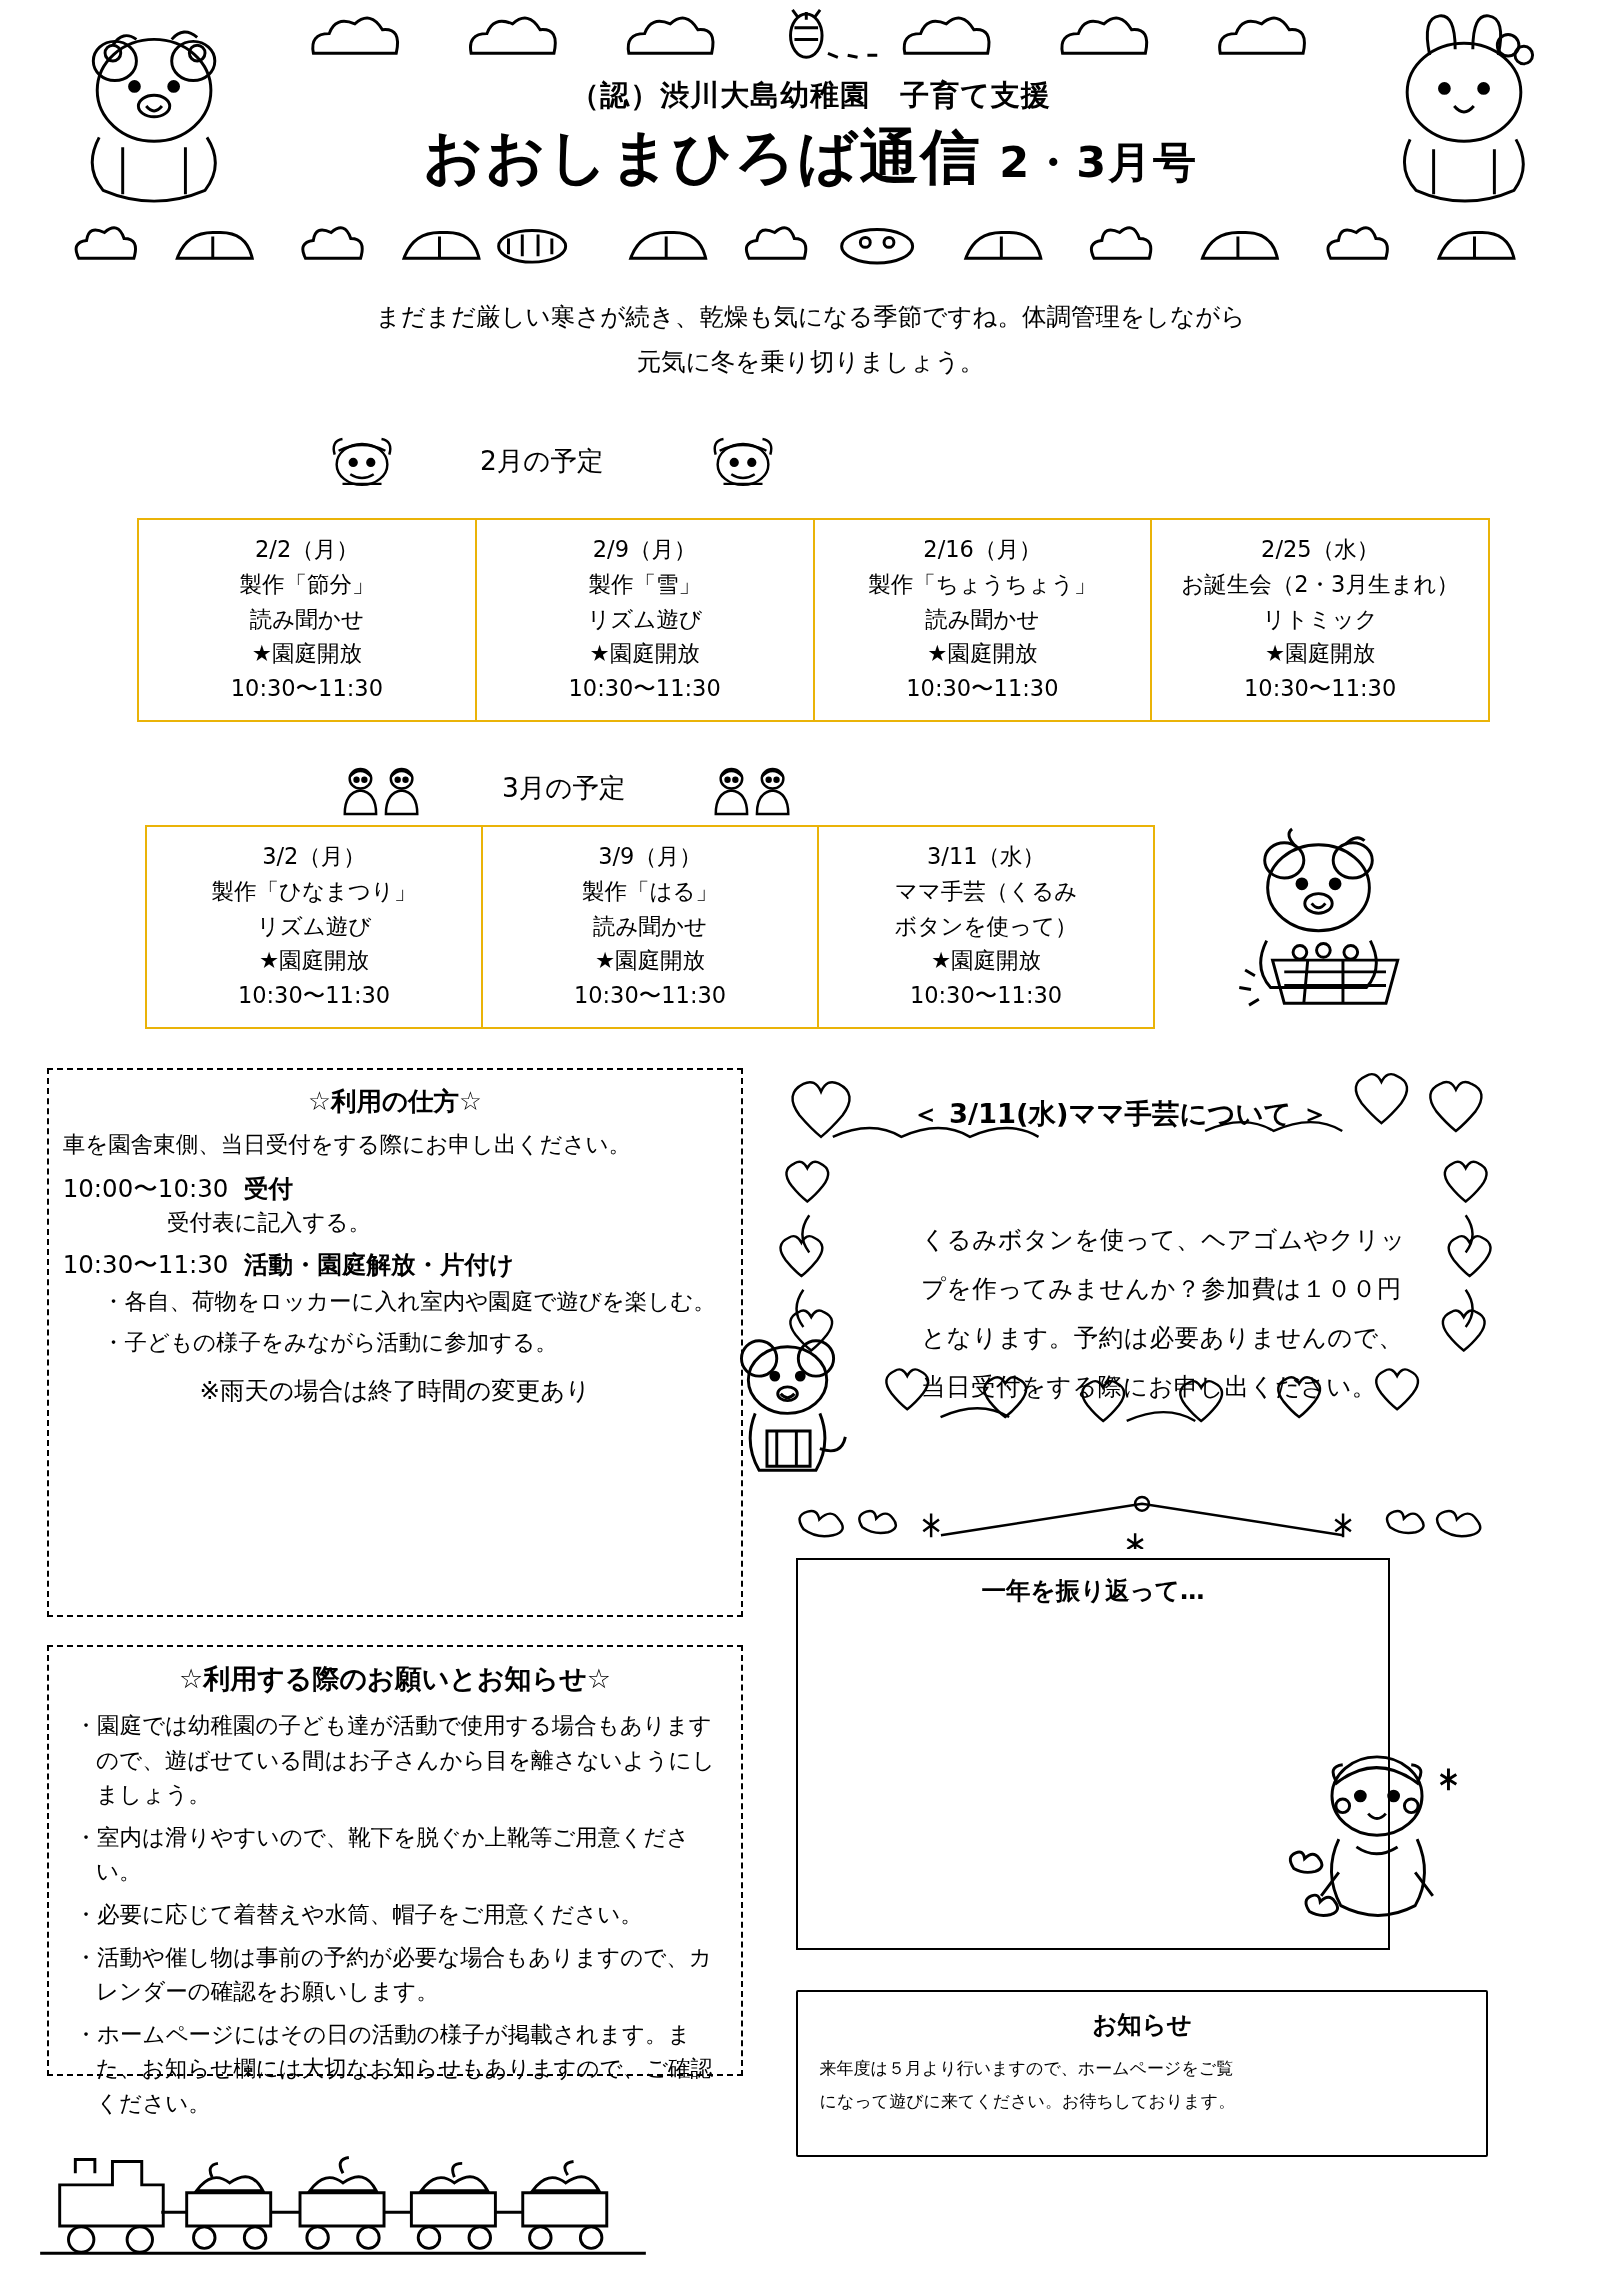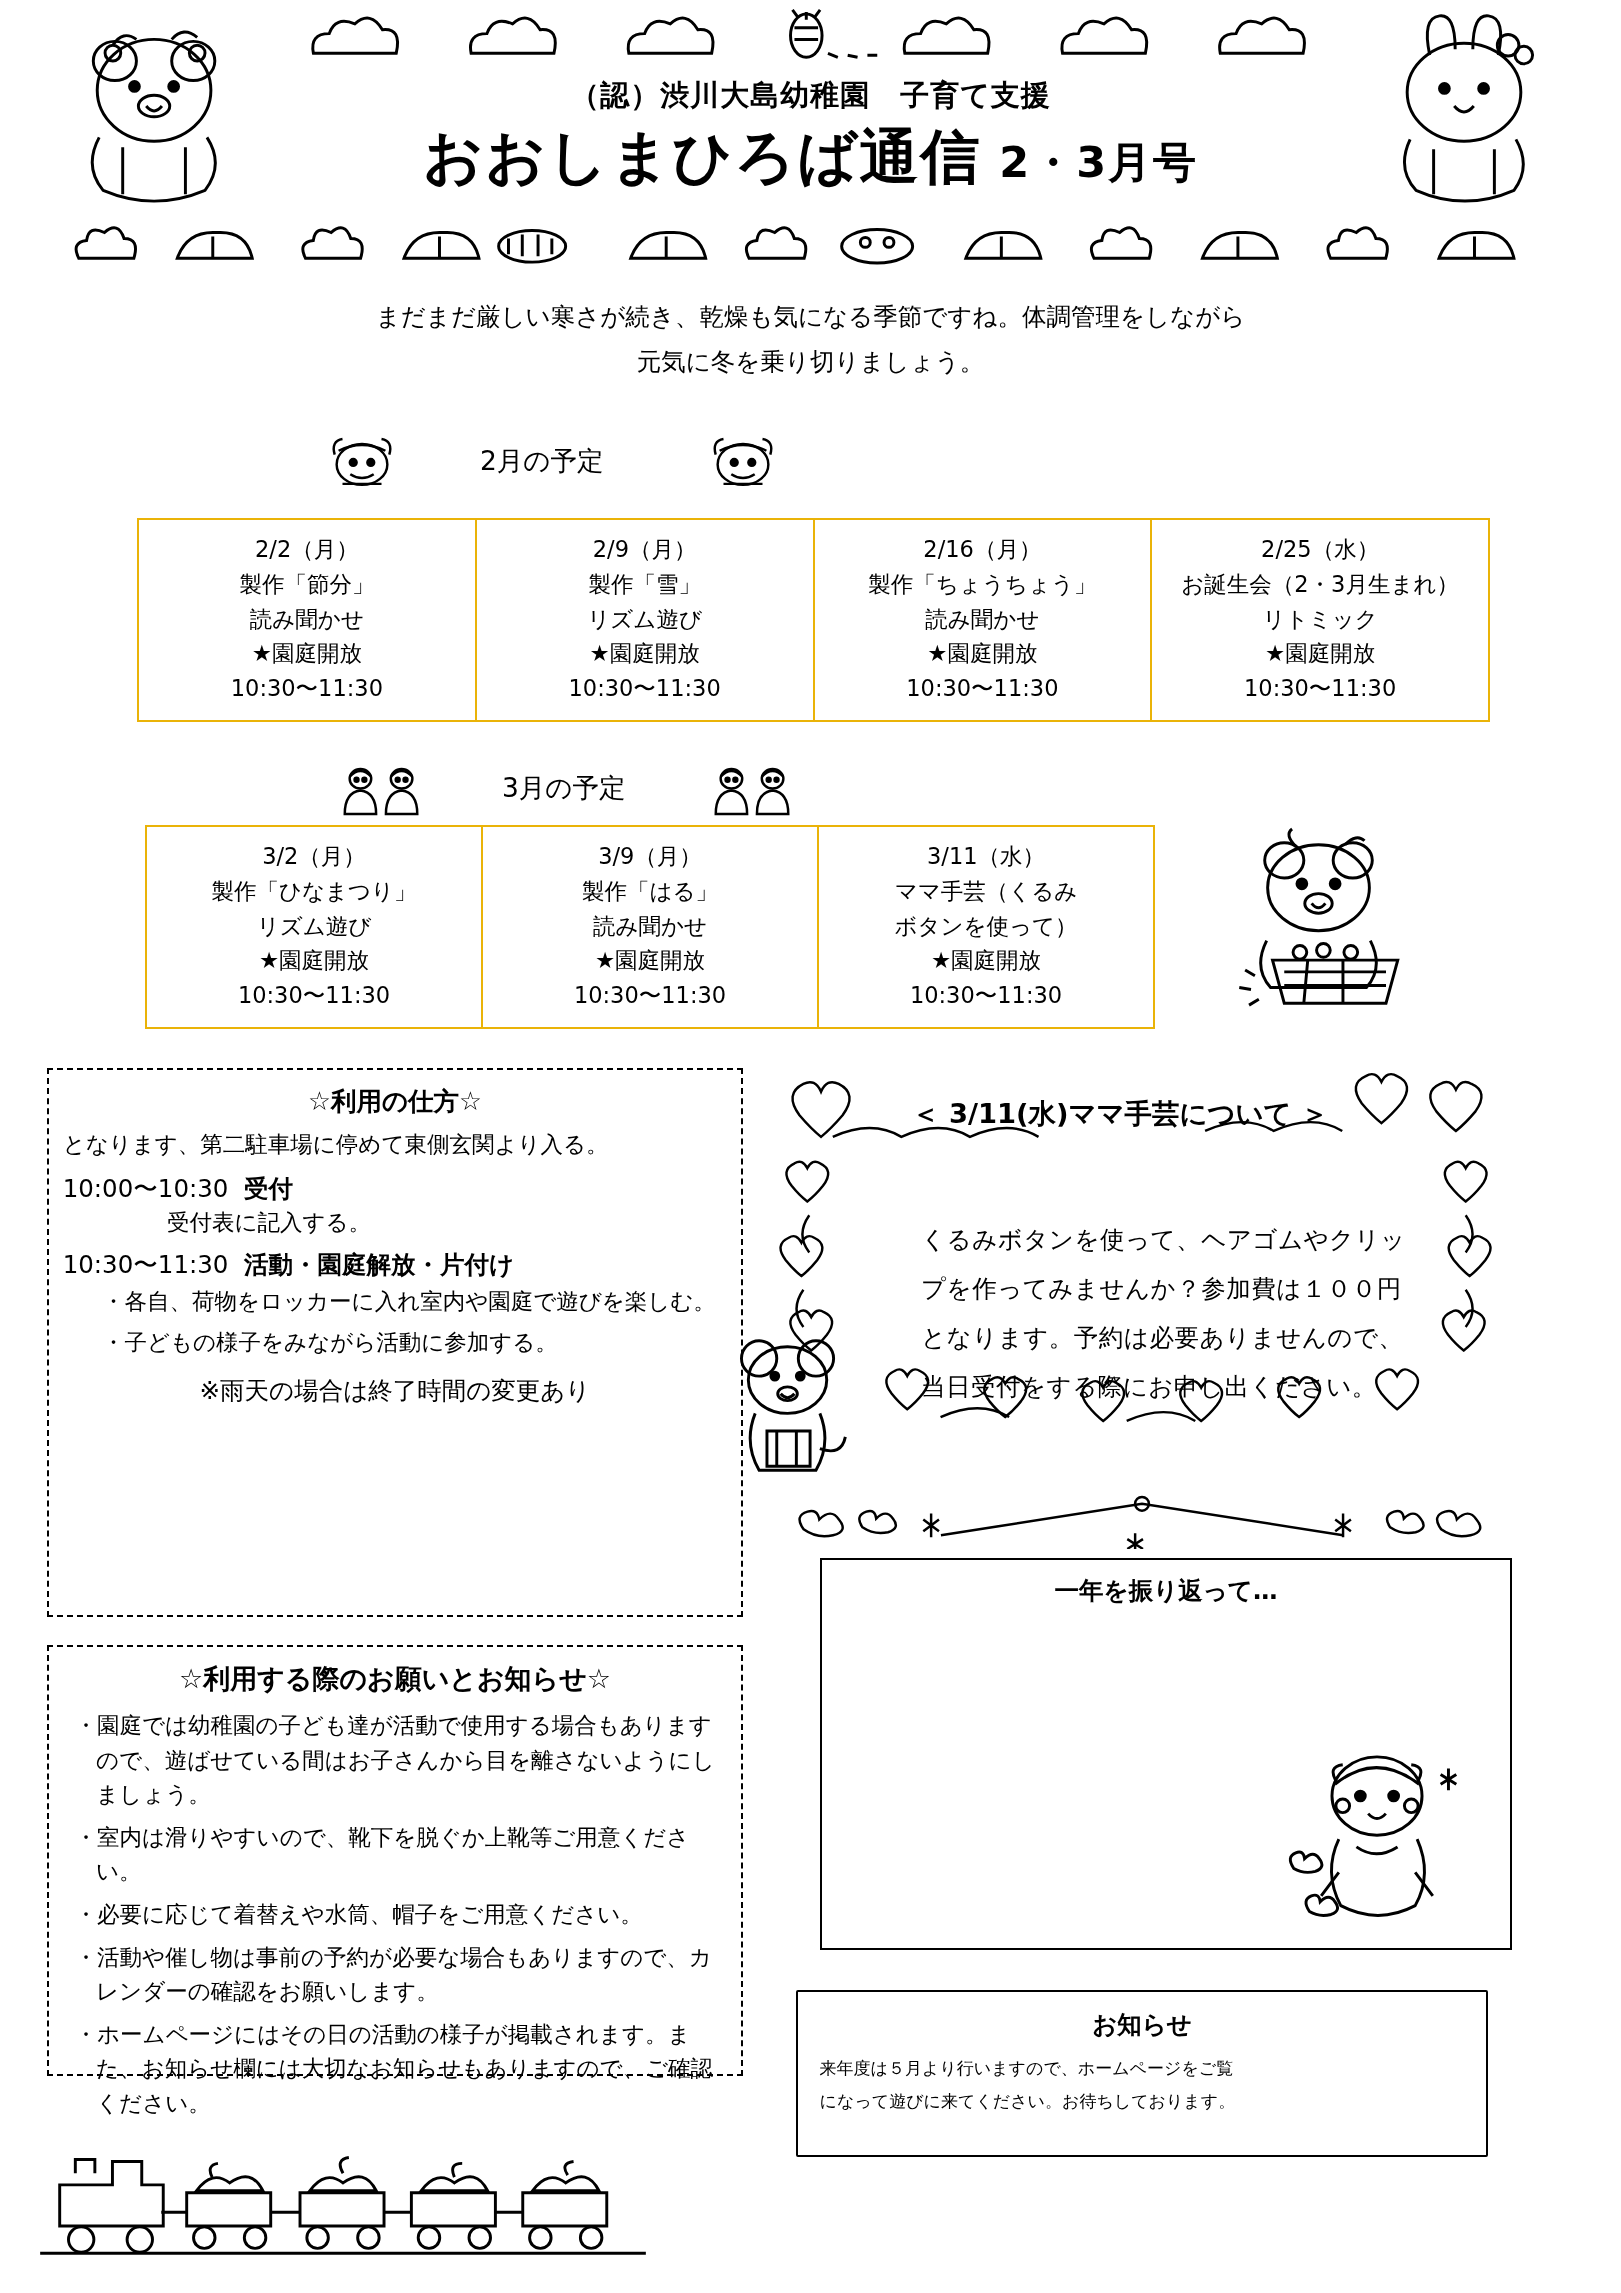--- a/index.html
+++ b/index.html
@@ -460,21 +460,21 @@
       <path d="M80 152 l104 0 M80 166 l104 0 M104 140 l-4 44 M140 140 l0 44"></path>
       <circle cx="96" cy="132" r="7"></circle>
         <circle cx="120" cy="130" r="7"></circle>
         <circle cx="148" cy="132" r="7"></circle>
       <path d="M40 150 l10 6 M34 168 l12 2 M44 186 l10 -6"></path>
     </g>
   </svg>
 
   <div class="box-dashed" style="top:1068px; left:47px; width:696px; height:549px;">
     <div class="box-title">☆利用の仕方☆</div>
-    <div class="usage-line">となります、第二駐車場に停めて東側玄関より入る。</div>
+    <div class="usage-line">車を園舎東側、当日受付をする際にお申し出ください。</div>
     <div class="usage-time">
       <span>10:00〜10:30</span><b>受付</b>
     </div>
     <div class="usage-indent">受付表に記入する。</div>
     <div class="usage-time">
       <span>10:30〜11:30</span><b>活動・園庭解放・片付け</b>
     </div>
     <ul class="bullets">
       <li>各自、荷物をロッカーに入れ室内や園庭で遊びを楽しむ。</li>
       <li>子どもの様子をみながら活動に参加する。</li>
@@ -590,21 +590,21 @@
       <path d="M150 24 l0 24 M142 30 l16 12 M142 42 l16 -12"></path>
       <path d="M160 46 l205 -32 l205 32"></path>
       <circle cx="365" cy="14" r="7"></circle>
       <path d="M358 44 l0 20 M350 50 l16 10 M350 60 l16 -10"></path>
       <path d="M570 24 l0 24 M562 30 l16 12 M562 42 l16 -12"></path>
       <path d="M618 38 q-8 -12 4 -16 q9 -3 10 7 q10 -10 17 0 q8 10 -5 14 q-14 3 -26 -5 z"></path>
       <path d="M670 40 q-10 -14 4 -18 q10 -3 12 8 q12 -12 20 0 q10 12 -6 16 q-16 4 -30 -6 z"></path>
     </g>
   </svg>
 
-  <div class="box-solid" style="top:1558px; left:820px; width:692px; height:392px;">
+  <div class="box-solid" style="top:1558px; left:796px; width:594px; height:392px;">
     <div class="review-title">一年を振り返って…</div>
   </div>
 
   <svg class="deco-girl" style="top:1745px; left:1284px; width:186px; height:196px;" viewBox="0 0 190 200">
     <g fill="none" stroke="#000" stroke-width="3">
       <ellipse cx="95" cy="52" rx="46" ry="40"></ellipse>
       <path d="M52 40 q42 -34 86 0"></path>
       <circle cx="78" cy="52" r="5" fill="#000"></circle>
         <circle cx="112" cy="52" r="5" fill="#000"></circle>
       <path d="M86 70 q9 10 18 0"></path>

